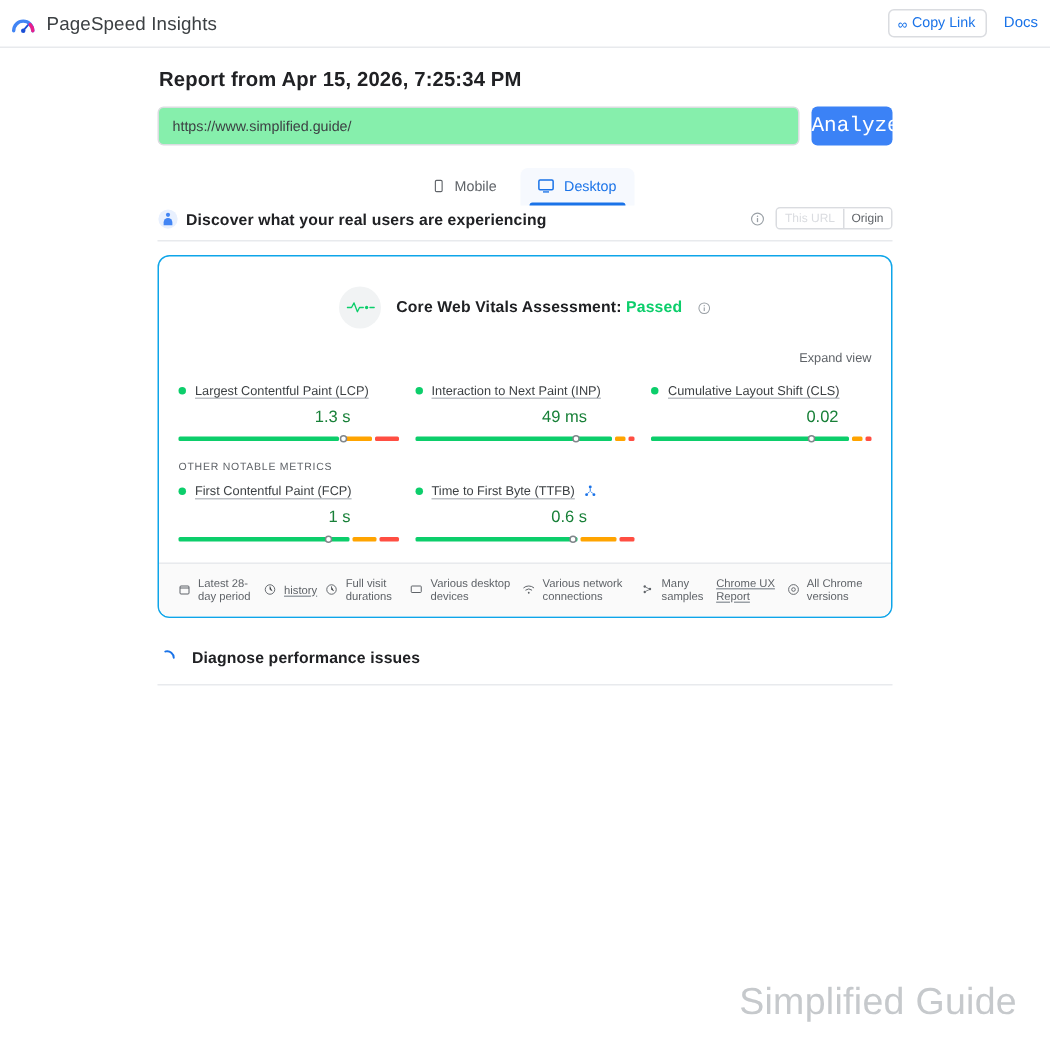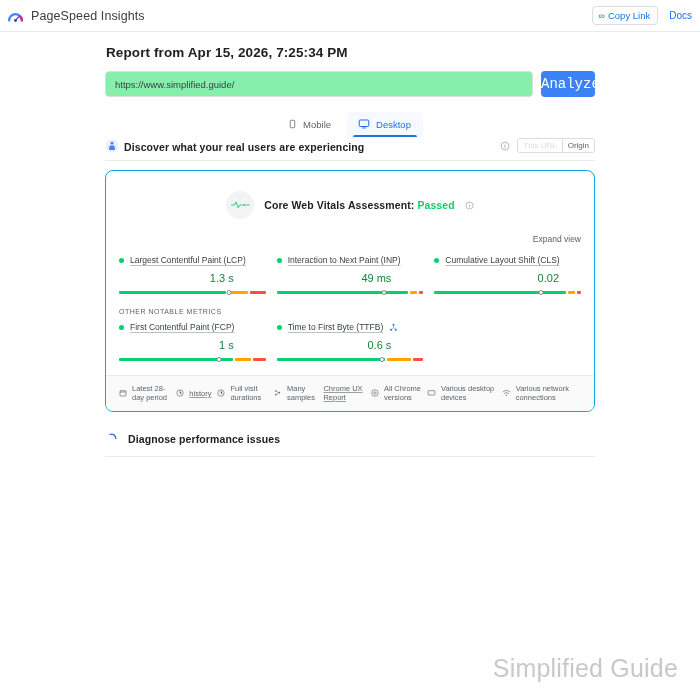--- a/index.html
+++ b/index.html
@@ -383,58 +383,58 @@
               </svg>
             </span>
             <span>Full visit durations</span>
           </div>
         </div>
 
         <div class="footer-col">
           <div class="footer-item">
             <span class="fi">
               <svg width="9" height="8" viewBox="0 0 24 24">
+                <rect x="2" y="5" width="20" height="13" rx="1.6" fill="none" stroke="#5f6368" stroke-width="2"></rect>
+              </svg>
+            </span>
+            <span>Various desktop devices</span>
+          </div>
+          <div class="footer-item">
+            <span class="fi">
+              <svg width="9" height="8" viewBox="0 0 24 24">
+                <path d="M2 8.5a15 15 0 0 1 20 0" fill="none" stroke="#5f6368" stroke-width="2" stroke-linecap="round"></path>
+                <path d="M6 13a9.5 9.5 0 0 1 12 0" fill="none" stroke="#5f6368" stroke-width="2" stroke-linecap="round"></path>
+                <circle cx="12" cy="18.5" r="1.8" fill="#5f6368"></circle>
+              </svg>
+            </span>
+            <span>Various network connections</span>
+          </div>
+        </div>
+
+        <div class="footer-col">
+          <div class="footer-item">
+            <span class="fi">
+              <svg width="9" height="8" viewBox="0 0 24 24">
                 <circle cx="7" cy="6" r="2.4" fill="#5f6368"></circle>
                 <circle cx="17.5" cy="11" r="2.4" fill="#5f6368"></circle>
                 <circle cx="7" cy="17" r="2.4" fill="#5f6368"></circle>
                 <path d="M8.8 7.4l6.6 3M8.8 15.6l6.6-3" stroke="#5f6368" stroke-width="1.6"></path>
               </svg>
             </span>
             <span>Many samples</span>
             <span class="footer-link">Chrome UX Report</span>
           </div>
           <div class="footer-item">
             <span class="fi">
               <svg width="8" height="8" viewBox="0 0 24 24">
                 <circle cx="12" cy="12" r="9.8" fill="none" stroke="#5f6368" stroke-width="1.9"></circle>
                 <circle cx="12" cy="12" r="3.6" fill="none" stroke="#5f6368" stroke-width="1.9"></circle>
               </svg>
             </span>
             <span>All Chrome versions</span>
-          </div>
-        </div>
-
-        <div class="footer-col">
-          <div class="footer-item">
-            <span class="fi">
-              <svg width="9" height="8" viewBox="0 0 24 24">
-                <rect x="2" y="5" width="20" height="13" rx="1.6" fill="none" stroke="#5f6368" stroke-width="2"></rect>
-              </svg>
-            </span>
-            <span>Various desktop devices</span>
-          </div>
-          <div class="footer-item">
-            <span class="fi">
-              <svg width="9" height="8" viewBox="0 0 24 24">
-                <path d="M2 8.5a15 15 0 0 1 20 0" fill="none" stroke="#5f6368" stroke-width="2" stroke-linecap="round"></path>
-                <path d="M6 13a9.5 9.5 0 0 1 12 0" fill="none" stroke="#5f6368" stroke-width="2" stroke-linecap="round"></path>
-                <circle cx="12" cy="18.5" r="1.8" fill="#5f6368"></circle>
-              </svg>
-            </span>
-            <span>Various network connections</span>
           </div>
         </div>
       </div>
     </div>
 
     <div class="diagnose">
       <span class="spinner fi">
         <svg width="13" height="13" viewBox="0 0 24 24">
           <path d="M20 12a8 8 0 1 0-3.2 6.4" fill="none" stroke="#1a73e8" stroke-width="2.4" stroke-linecap="round" stroke-dasharray="15 40"></path>
         </svg>

